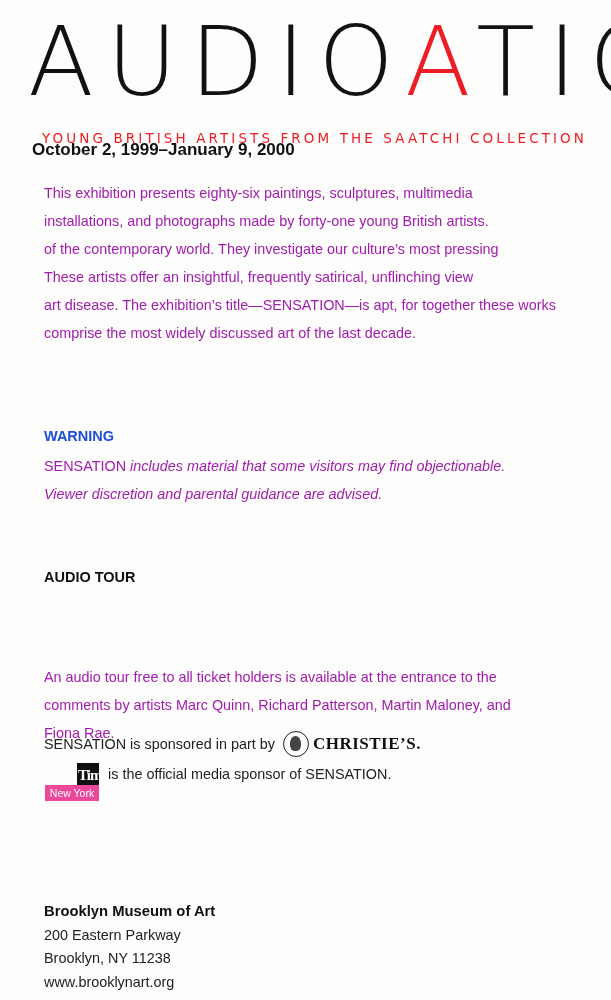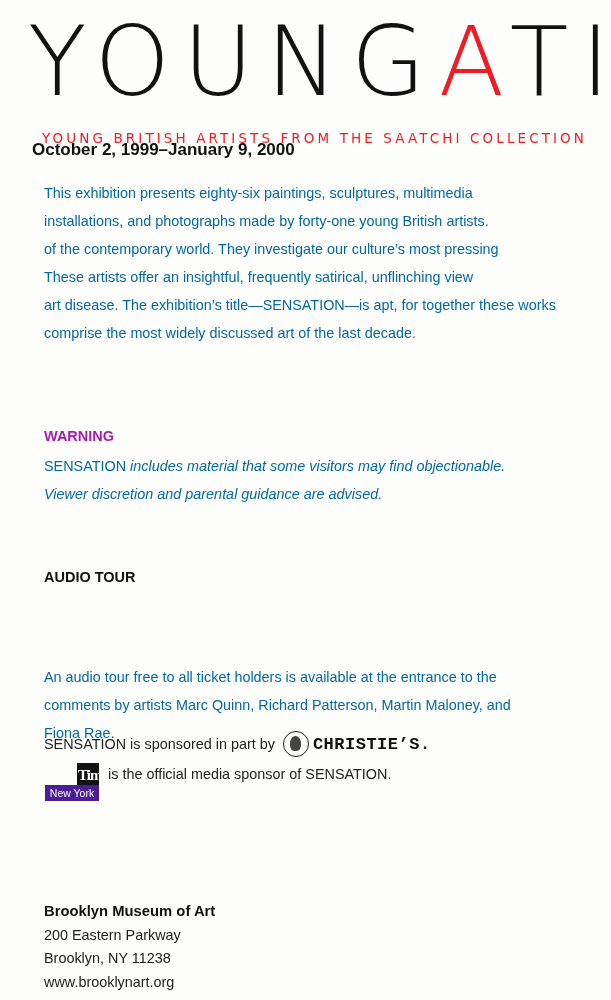--- a/index.html
+++ b/index.html
@@ -24,73 +24,73 @@
       font-size: 13.5px; letter-spacing: 3.1px; color: #ee1c24;
       white-space: nowrap;
       margin-top: 26px;
     }
     .dates {
       position: absolute; left: 32px; top: 140px;
       font-weight: bold; font-size: 17px; color: #111; text-align: center;
     }
     .p {
       position: absolute; left: 44px; width: 540px;
-      font-size: 14.4px; line-height: 28px; color: #0369a1;
+      font-size: 14.4px; line-height: 28px; color: #a21caf;
     }
     .intro { top: 179px; }
     .heading { position: absolute; left: 44px; font-weight: bold; font-size: 14.5px; }
-    .warn-h { top: 428px; color: #a21caf; }
+    .warn-h { top: 428px; color: #1d4ed8; }
     .warn { top: 452px; }
     .warn i { font-style: italic; }
     .audio-h { top: 569px; color: #111; }
     .audio { top: 621px; margin-top: 42px; }
     .sponsor1 {
       position: absolute; left: 44px; top: 731px;
       font-size: 14.4px; color: #222; display: flex; align-items: center;
     }
     .christies-emblem {
       display: inline-block; width: 26px; height: 26px; border-radius: 50%;
       border: 1.5px solid #222; margin: 0 4px 0 8px; position: relative;
       box-sizing: border-box;
     }
     .christies-emblem::after {
       content: ""; position: absolute; left: 6px; top: 4px; width: 11px; height: 15px;
       border-radius: 50% 50% 40% 40%; background: #444;
     }
     .christies-name {
-      font-family: Liberation Mono, monospace; font-weight: bold; font-size: 17px;
+      font-family: Liberation Serif, serif; font-weight: bold; font-size: 17px;
       letter-spacing: 0.5px; color: #111;
     }
     .timeout-logo {
       position: absolute; left: 45px; top: 763px; width: 54px; height: 38px;
     }
     .timeout-top {
       height: 22px; background: #111; color: #fff;
       font-family: "Liberation Serif", serif; font-weight: bold; font-size: 15px;
       line-height: 22px; text-align: center; letter-spacing: -1px;
       border: 1px solid #111; box-sizing: border-box; margin-left: 32px;
     }
     .timeout-bottom {
-      height: 16px; background: #4c1d95; color: #fff;
+      height: 16px; background: #ec4899; color: #fff;
       font-size: 10.5px; line-height: 16px; text-align: center;
     }
     .sponsor2 {
       position: absolute; left: 108px; top: 766px;
       font-size: 14.4px; color: #222;
     }
     .address {
       position: absolute; left: 44px; top: 900px;
       font-size: 14.4px; line-height: 23.5px; color: #222;
     }
     .address .org { font-weight: bold; font-size: 14.8px; color: #111; }
   </style>
 </head>
 <body>
 
-<div class="title"><span>YOUNG</span><span class="red">A</span><span>TION</span></div>
+<div class="title"><span>AUDIO</span><span class="red">A</span><span>TION</span></div>
 
 <div class="subtitle">YOUNG BRITISH ARTISTS FROM THE SAATCHI COLLECTION</div>
 
 <div class="dates">October 2, 1999–January 9, 2000</div>
 
 <div class="p intro">
   <div>This exhibition presents eighty-six paintings, sculptures, multimedia</div>
   <div>installations, and photographs made by forty-one young British artists.</div>
   <div>of the contemporary world. They investigate our culture’s most pressing</div>
   <div>These artists offer an insightful, frequently satirical, unflinching view</div>

